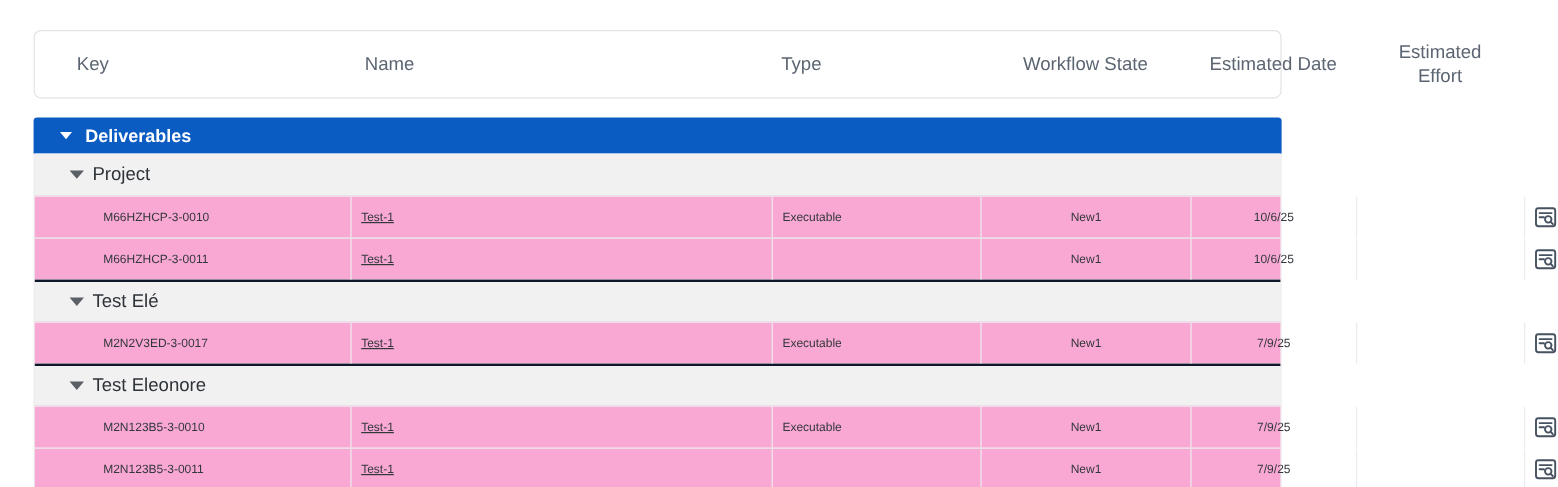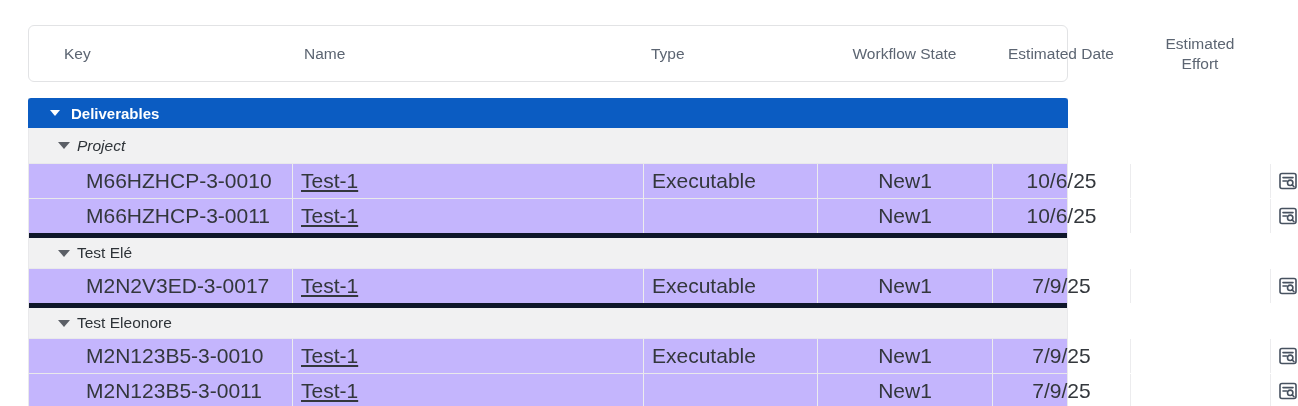--- a/index.html
+++ b/index.html
@@ -69,30 +69,30 @@
     border-top: 7px solid #5b5f66;
   }
   .group-row {
     height: 35px;
     background: #f1f1f2;
     display: flex; align-items: center;
     gap: 7px;
     padding-left: 29px;
     font-size: 15.5px;
     color: #2e3338;
-    border-top: 5px solid #0f172a;
+    border-top: 2px solid #0f172a;
     cursor: pointer;
   }
-  .group-row.first { border-top: none; font-style: italic; }
+  .group-row.first { border-top: none; }
 
   .data-row {
     height: 35px;
-    background: #c4b5fd;
+    background: #f9a8d4;
     border-top: 1px solid #e9e9eb;
-    font-size: 21px;
+    font-size: 10px;
     color: #33373c;
   }
   .cell {
     display: flex; align-items: center;
     height: 100%;
     overflow: hidden; white-space: nowrap;
   }
   .cell + .cell { border-left: 1px solid #ececee; }
   .cell.left   { justify-content: flex-start; }
   .cell.center { justify-content: center; }

